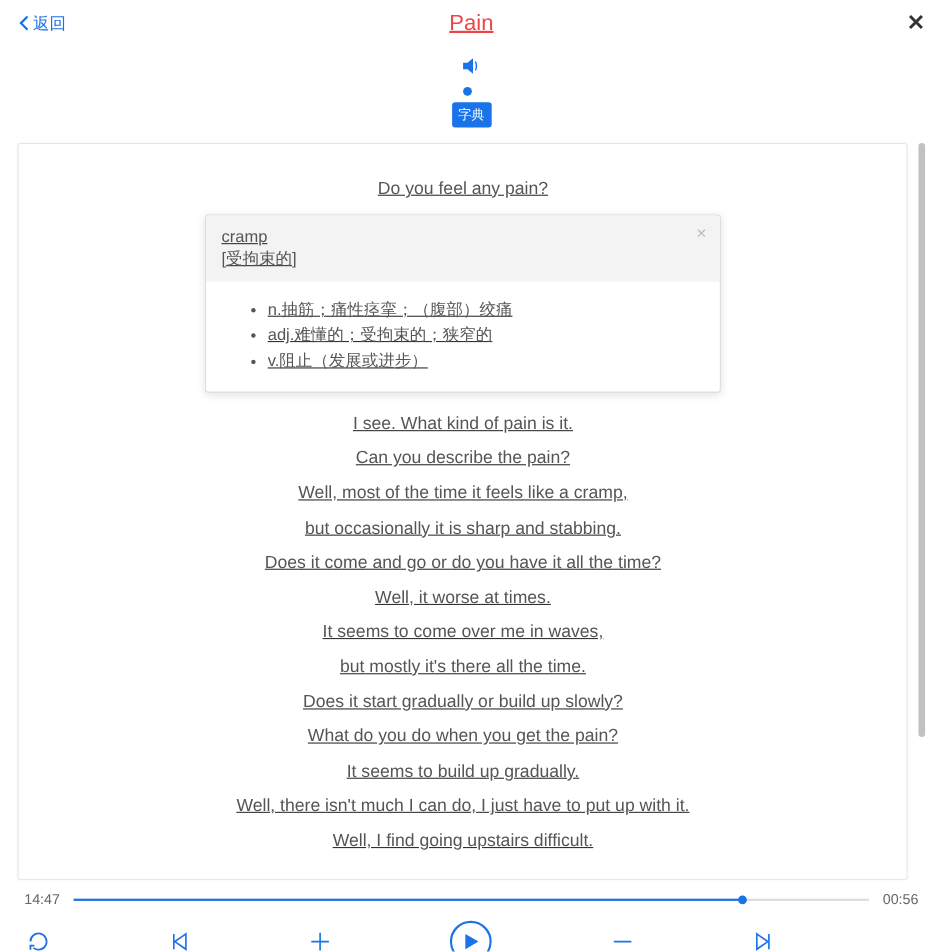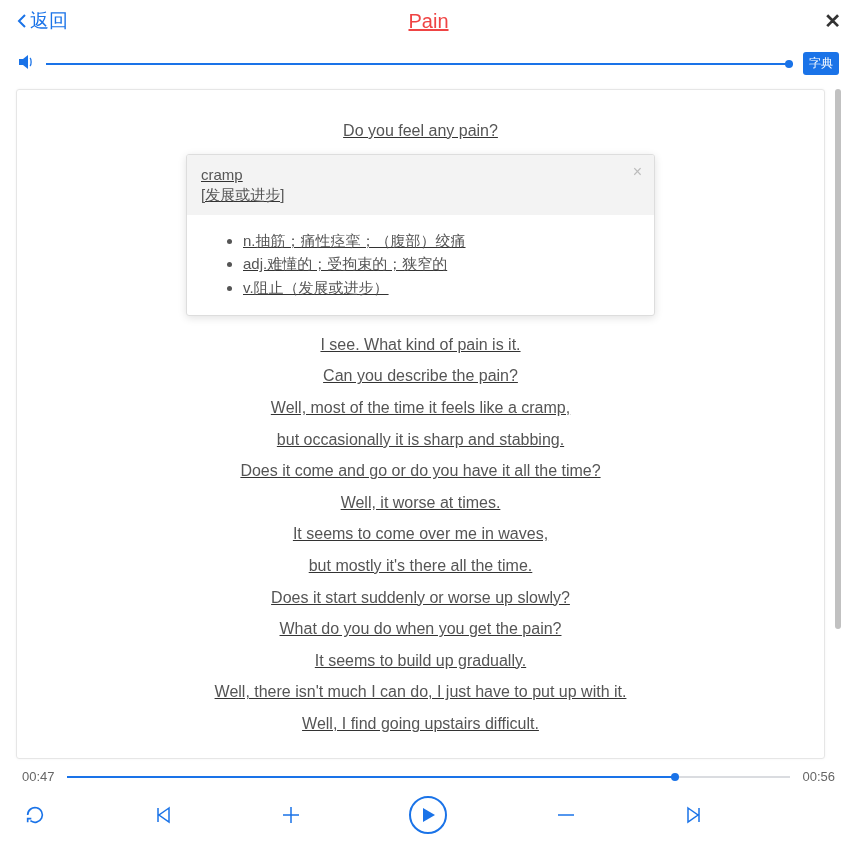--- a/index.html
+++ b/index.html
@@ -16,21 +16,21 @@
   display: flex;
   align-items: center;
   padding: 10px 16px;
   position: relative;
   height: 42px;
 }
 .back-link {
   color: #1a73e8;
   display: flex;
   align-items: center;
-  font-size: 19px;
+  font-size: 15px;
   cursor: pointer;
 }
 .back-link svg { margin-right: 2px; }
 .page-title {
   position: absolute;
   left: 50%;
   transform: translateX(-50%);
   font-size: 20px;
   color: #ef4444;
   text-decoration: underline;
@@ -42,20 +42,21 @@
   color: #333;
   cursor: pointer;
   line-height: 1;
 }
 
 .audio-bar {
   display: flex;
   align-items: center;
   padding: 10px 18px;
   gap: 10px;
+  flex-direction: column;
 }
 .vol-icon { color: #1a73e8; }
 .vol-track {
   flex: 1;
   height: 2px;
   background: #1a73e8;
   position: relative;
 }
 .vol-thumb {
   position: absolute;
@@ -239,21 +240,21 @@
 </div>
 
 <div class="content-wrap">
   <div class="content-panel">
 
     <div class="line">Do you feel any pain?</div>
 
     <div class="popover">
       <div class="popover-head">
         <div class="popover-word">cramp</div>
-        <div class="popover-phonetic">[发展或进步]</div>
+        <div class="popover-phonetic">[受拘束的]</div>
         <div class="popover-close">
           <span>×</span>
         </div>
       </div>
       <div class="popover-body">
         <ul>
           <li>n.抽筋；痛性痉挛；（腹部）绞痛</li>
           <li>adj.难懂的；受拘束的；狭窄的</li>
           <li>v.阻止（发展或进步）</li>
         </ul>
@@ -261,34 +262,34 @@
     </div>
 
     <div class="line">I see. What kind of pain is it.</div>
     <div class="line">Can you describe the pain?</div>
     <div class="line">Well, most of the time it feels like a cramp,</div>
     <div class="line">but occasionally it is sharp and stabbing.</div>
     <div class="line">Does it come and go or do you have it all the time?</div>
     <div class="line">Well, it worse at times.</div>
     <div class="line">It seems to come over me in waves,</div>
     <div class="line">but mostly it's there all the time.</div>
-    <div class="line">Does it start suddenly or worse up slowly?</div>
+    <div class="line">Does it start gradually or build up slowly?</div>
     <div class="line">What do you do when you get the pain?</div>
     <div class="line">It seems to build up gradually.</div>
     <div class="line">Well, there isn't much I can do, I just have to put up with it.</div>
     <div class="line">Well, I find going upstairs difficult.</div>
 
   </div>
   <div class="scroll-track">
     <div class="scroll-thumb"></div>
   </div>
 </div>
 
 <div class="progress-bar">
-  <span>00:47</span>
+  <span>14:47</span>
   <div class="prog-track">
     <div class="prog-fill"></div>
     <div class="prog-thumb"></div>
   </div>
   <span>00:56</span>
 </div>
 
 <div class="controls">
   <div class="ctrl">
     <svg width="22" height="22" viewBox="0 0 24 24">

